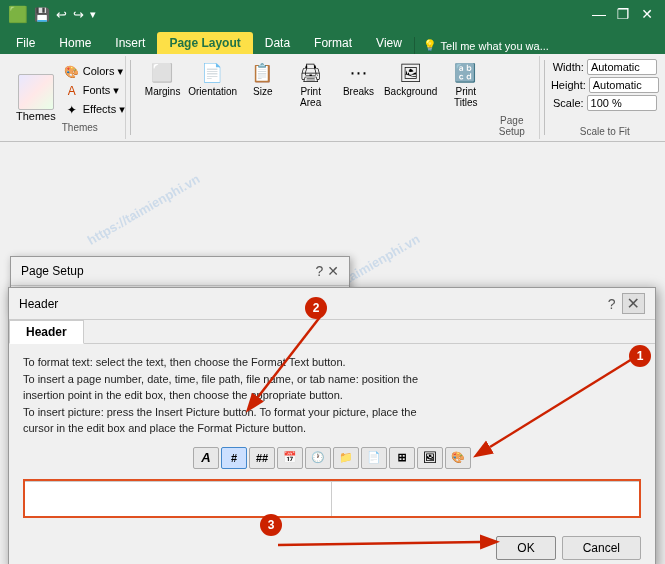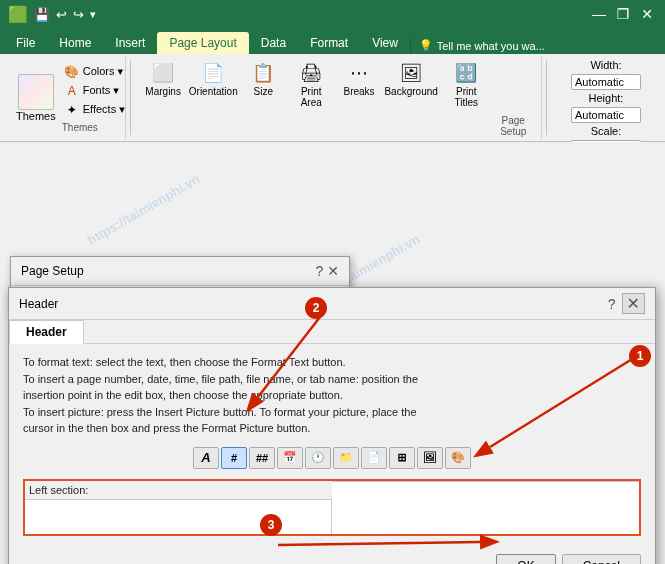--- a/index.html
+++ b/index.html
@@ -33,23 +33,23 @@
       padding: 4px 12px;
       color: white;
       font-size: 12px;
       cursor: pointer;
       border-radius: 3px 3px 0 0;
       height: 22px;
       display: flex;
       align-items: center;
     }
     .ribbon-tab.active {
-      background: #fef9c3;
+      background: #fde047;
       color: #217346;
-      font-weight: normal;
+      font-weight: bold;
     }
 
     
     .ribbon {
       background: #f0f0f0;
       border-bottom: 1px solid #c0c0c0;
       display: flex;
       align-items: stretch;
       height: 88px;
       padding: 2px 4px;
@@ -116,21 +116,21 @@
       border-radius: 2px;
       min-width: 44px;
       text-align: center;
     }
     .ribbon-big-icon { font-size: 22px; margin-bottom: 2px; }
 
     .ribbon-divider { width: 1px; background: #c0c0c0; margin: 4px 2px; }
 
     
     .scale-group { min-width: 110px; }
-    .scale-row { display: flex; align-items: center; gap: 3px; font-size: 11px; margin: 1px 0; flex-direction: column; }
+    .scale-row { display: flex; align-items: center; gap: 3px; font-size: 11px; margin: 1px 0; }
     .scale-input { width: 70px; border: 1px solid #aaa; border-radius: 2px; padding: 1px 3px; font-size: 11px; }
 
     
     .tell-me {
       background: #217346;
       color: white;
       padding: 2px 8px;
       display: flex;
       align-items: center;
       gap: 4px;
@@ -470,21 +470,21 @@
       <div class="inner-tab active">Header</div>
     </div>
 
     <div class="header-tab-body">
 
       <div class="header-instructions">
         <div>To format text:  select the text, then choose the Format Text button.</div>
         <div>To insert a page number, date, time, file path, file name, or tab name:  position the</div>
         <div>    insertion point in the edit box, then choose the appropriate button.</div>
         <div>To insert picture: press the Insert Picture button. To format your picture, place the</div>
-        <div>    cursor in the then box and press the Format Picture button.</div>
+        <div>    cursor in the edit box and place the Format Picture button.</div>
       </div>
 
       <div class="header-toolbar">
         <div class="htb" style="font-style:italic;font-size:13px;">A</div>
         <div class="htb selected">
           <span>#</span>
         </div>
         <div class="htb">
           <span>##</span>
         </div>
@@ -506,21 +506,20 @@
         <div class="htb">
           <span>🖼</span>
         </div>
         <div class="htb">
           <span>🎨</span>
         </div>
       </div>
 
       <div class="sections-row">
         <div class="section-area">
-          <div class="section-label">Left section:</div>
           <textarea class="section-textarea" style=""></textarea>
         </div>
         <div class="section-area">
           <textarea class="section-textarea" style="border-right: none;"></textarea>
         </div>
       </div>
     </div>
 
     <div class="dialog-buttons">
       <button class="dlg-btn primary">OK</button>

